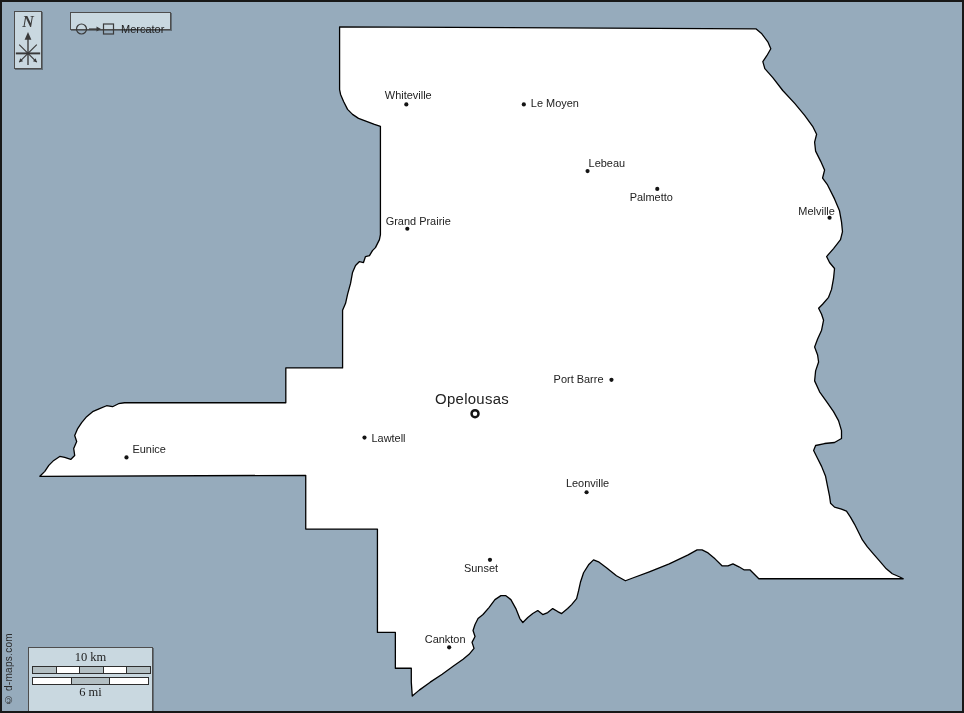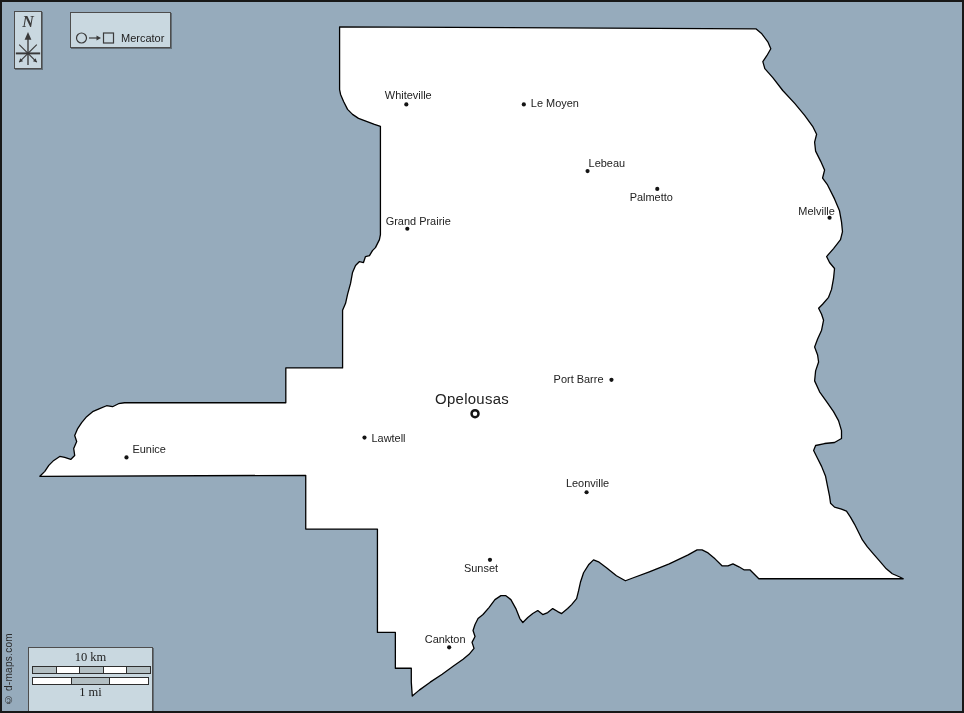--- a/index.html
+++ b/index.html
@@ -22,21 +22,21 @@
   .compass-box{
     position:absolute;left:12px;top:9px;width:28px;height:58px;box-sizing:border-box;
     background:var(--panel-fill);border:1px solid var(--panel-border);
     box-shadow:1px 1px 0 rgba(40,40,40,.45);
     display:flex;flex-direction:column;align-items:center;
   }
   .compass-n{font-family:"Liberation Serif",serif;font-style:italic;font-weight:bold;
     font-size:16px;color:#3a3a3a;line-height:18px;margin-top:1px;}
   
   .proj-box{
-    position:absolute;left:68px;top:10px;height:36px;box-sizing:border-box;
+    position:absolute;left:68px;top:10px;height:18px;box-sizing:border-box;
     background:var(--panel-fill);border:1px solid var(--panel-border);
     box-shadow:1px 1px 0 rgba(40,40,40,.45);
     display:flex;align-items:center;padding:16px 6px 0 4px;gap:4px;
   }
   .proj-label{font-size:11px;color:var(--text);}
   
   .scale-box{
     position:absolute;left:26px;top:645px;width:125px;height:65px;box-sizing:border-box;
     background:var(--panel-fill);border:1px solid var(--panel-border);
     box-shadow:1px 1px 0 rgba(40,40,40,.45);
@@ -128,18 +128,18 @@
         <span class="seg white"></span>
         <span class="seg gray"></span>
         <span class="seg white"></span>
         <span class="seg gray"></span>
       </div>
     <div class="bar mi">
         <span class="seg white"></span>
         <span class="seg gray"></span>
         <span class="seg white"></span>
       </div>
-    <div class="scale-label mi">1 mi</div>
+    <div class="scale-label mi">6 mi</div>
   </div>
 
   <div class="credit">© d-maps.com</div>
 
 </div>
 
 </body></html>

